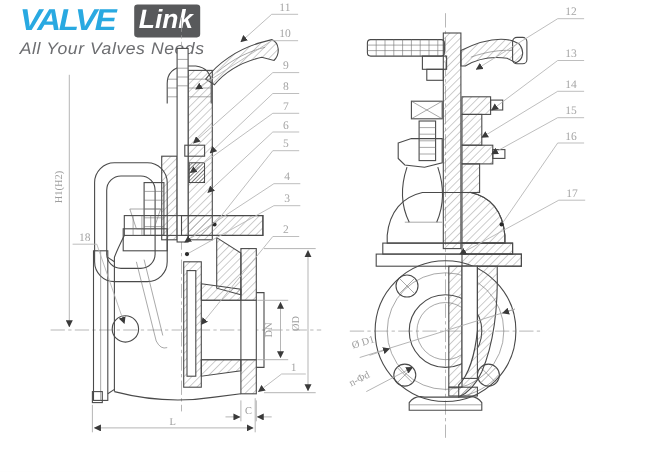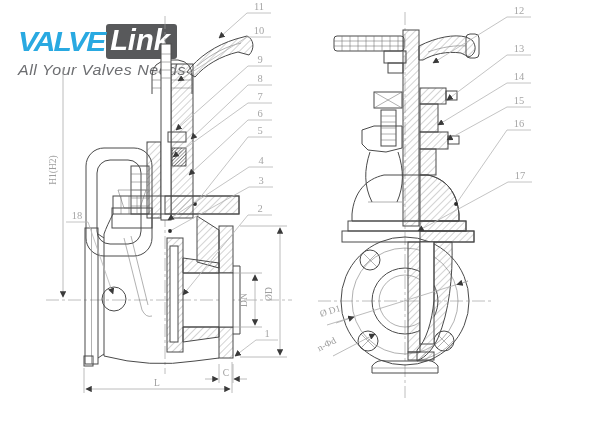--- a/index.html
+++ b/index.html
@@ -1,24 +1,24 @@
 <!DOCTYPE html>
 <html><head>
 <meta charset="utf-8">
 <style>
   html,body{margin:0;padding:0;background:#f4f4f4;}
   #stage{position:relative;width:600px;height:429px;background:#ffffff;overflow:hidden;
          font-family:"Liberation Sans", sans-serif;}
   
-  #logo{position:absolute;left:18px;top:24px;}
+  #logo{position:absolute;left:18px;top:4px;}
   .logo-row{display:flex;align-items:center;}
   .brand{font-style:italic;font-weight:bold;font-size:30px;letter-spacing:-2px;
          transform:scaleY(0.92);line-height:1;}
-  .link-box{font-style:italic;font-weight:bold;font-size:29px;line-height:1;
-            padding:2px 7px 4px 4px;margin-left:2px;border-radius:3px;color:#ffffff;}
+  .link-box{font-style:italic;font-weight:bold;font-size:24px;line-height:1;
+            padding:2px 7px 4px 4px;margin-left:18px;border-radius:3px;color:#ffffff;}
   .tagline{font-style:italic;font-size:16px;letter-spacing:0.5px;margin-top:2px;
            transform:scaleY(0.95);}
   
   svg{position:absolute;left:0;top:0;}
   .ln{fill:none;stroke:#4a4a4a;stroke-width:1;}
   .lnt{fill:none;stroke:#6f6f6f;stroke-width:0.55;}
   .hatched{fill:url(#h);stroke:#4a4a4a;stroke-width:1;}
   .hdark{fill:url(#hd);stroke:#333;stroke-width:0.8;}
   .white{fill:#ffffff;stroke:#4a4a4a;stroke-width:1;}
   .cl{fill:none;stroke:#9a9a9a;stroke-width:0.65;stroke-dasharray:13 3 3 3;}

